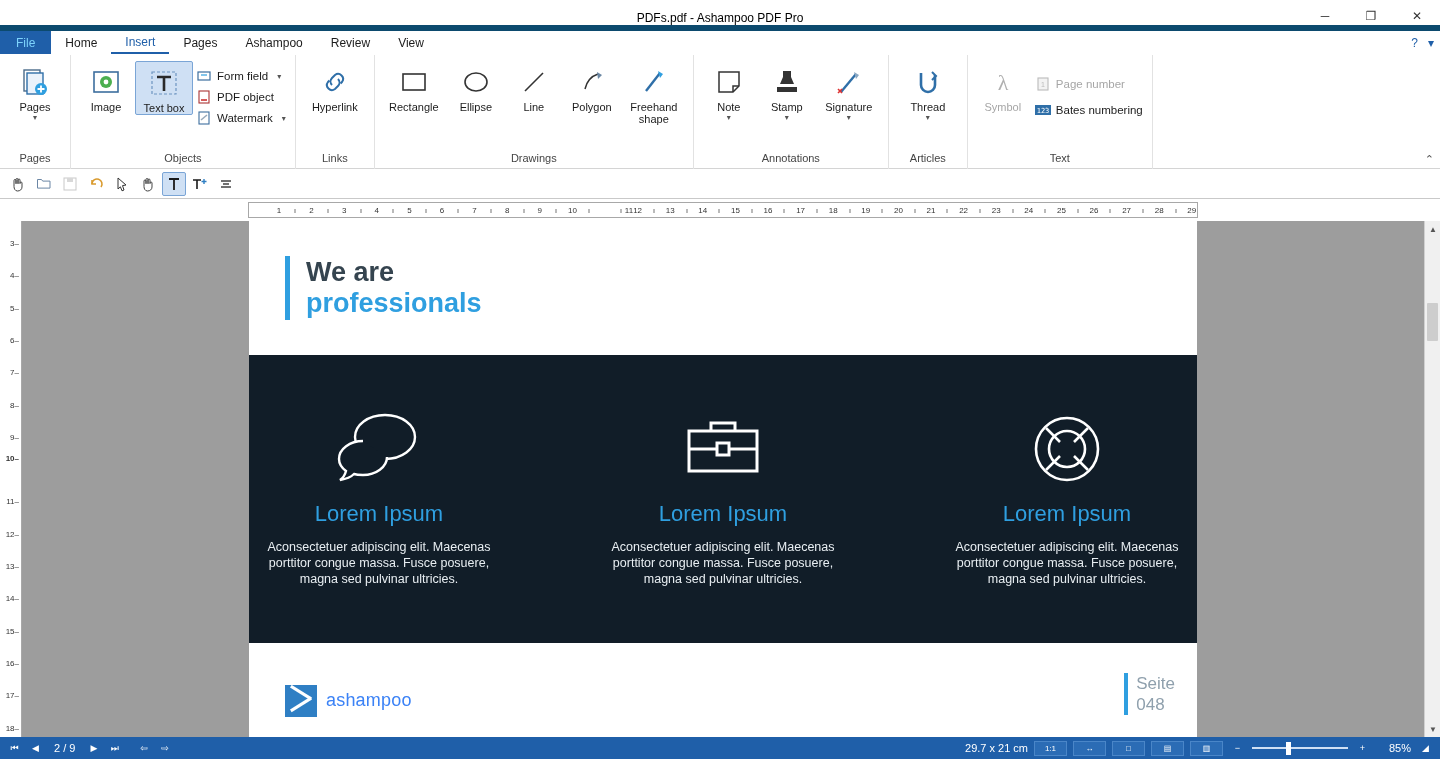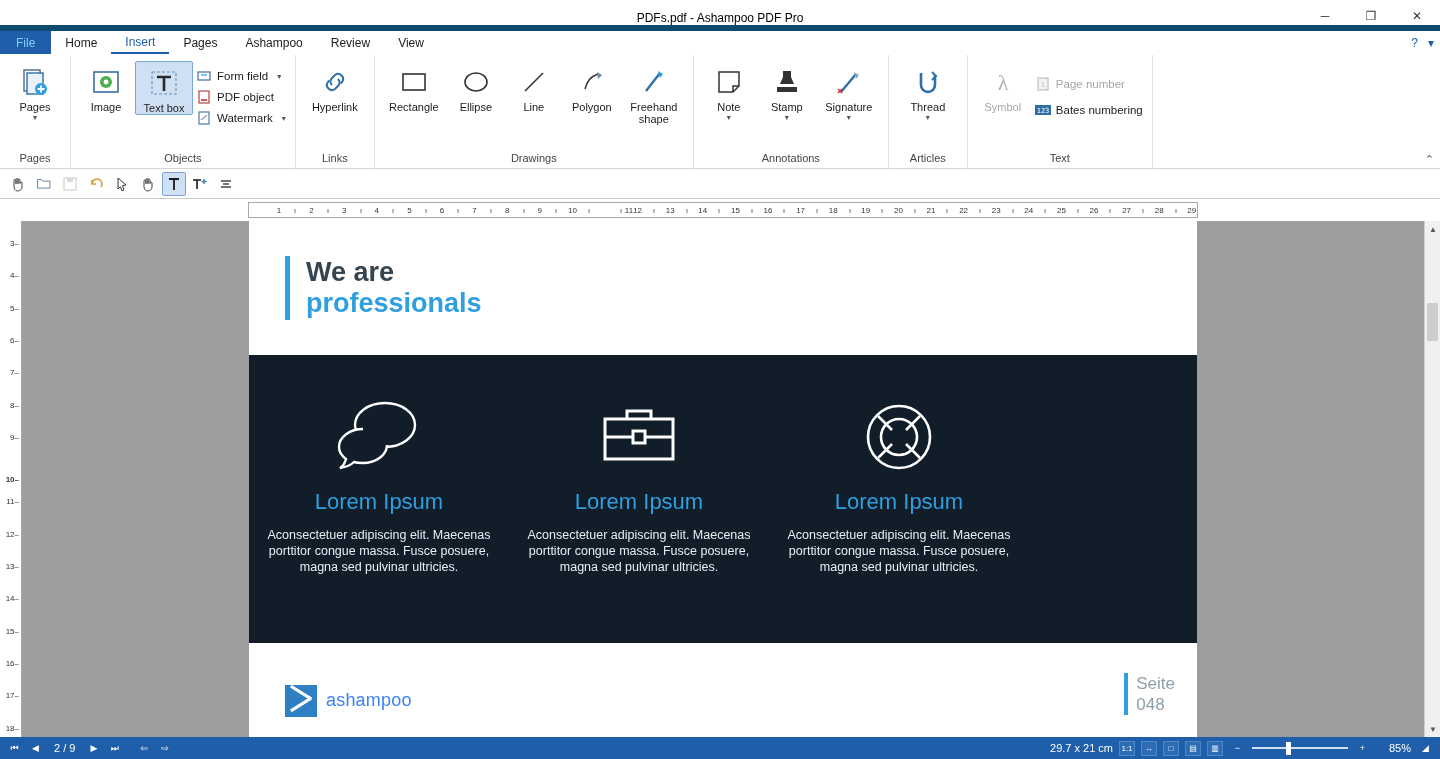--- a/index.html
+++ b/index.html
@@ -258,22 +258,22 @@
   }
   .head-text { line-height: 1.16; }
   .head-text .l1 { font-size: 27px; font-weight: bold; color: #35444f; }
   .head-text .l2 { font-size: 27px; font-weight: bold; color: #2f9fe0; }
 
   .dark-band {
     background: #111d28;
     height: 288px;
     display: flex;
     align-items: flex-start;
-    justify-content: flex-start;
-    padding-top: 36px;
+    justify-content: space-between;
+    padding-top: 48px;
   }
   .feature {
     width: 260px;
     text-align: center;
     color: #ffffff;
   }
   .feature .ficon {
     height: 92px;
     display: flex; align-items: center; justify-content: center;
   }
@@ -371,21 +371,21 @@
   }
   .pageno { padding: 0 6px; font-size: 11px; }
   .status-right {
     margin-left: auto;
     display: flex;
     align-items: center;
     gap: 6px;
   }
   .dim { font-size: 11px; }
   .sq {
-    width: 16px; height: 15px;
+    width: 33px; height: 15px;
     background: #2b6cb5;
     display: flex; align-items: center; justify-content: center;
     font-size: 8px;
     border: 1px solid #4a86c8;
   }
   .zoom-slider {
     width: 96px; height: 14px;
     position: relative;
     display: flex; align-items: center;
   }
@@ -774,21 +774,21 @@
 
   <div class="workspace">
     <div class="ruler-v" id="vruler">
         <div class="vtick" style="top: 22px;">3–</div>
         <div class="vtick" style="top: 54.3px;">4–</div>
         <div class="vtick" style="top: 86.6px;">5–</div>
         <div class="vtick" style="top: 118.9px;">6–</div>
         <div class="vtick" style="top: 151.2px;">7–</div>
         <div class="vtick" style="top: 183.5px;">8–</div>
         <div class="vtick" style="top: 215.8px;">9–</div>
-        <div class="vtick" style="top: 258px; font-weight: bold;">10–</div>
+        <div class="vtick" style="top: 237px; font-weight: bold;">10–</div>
         <div class="vtick" style="top: 280.4px;">11–</div>
         <div class="vtick" style="top: 312.7px;">12–</div>
         <div class="vtick" style="top: 345px;">13–</div>
         <div class="vtick" style="top: 377.3px;">14–</div>
         <div class="vtick" style="top: 409.6px;">15–</div>
         <div class="vtick" style="top: 441.9px;">16–</div>
         <div class="vtick" style="top: 474.2px;">17–</div>
         <div class="vtick" style="top: 506.5px;">18–</div>
       </div>
 

